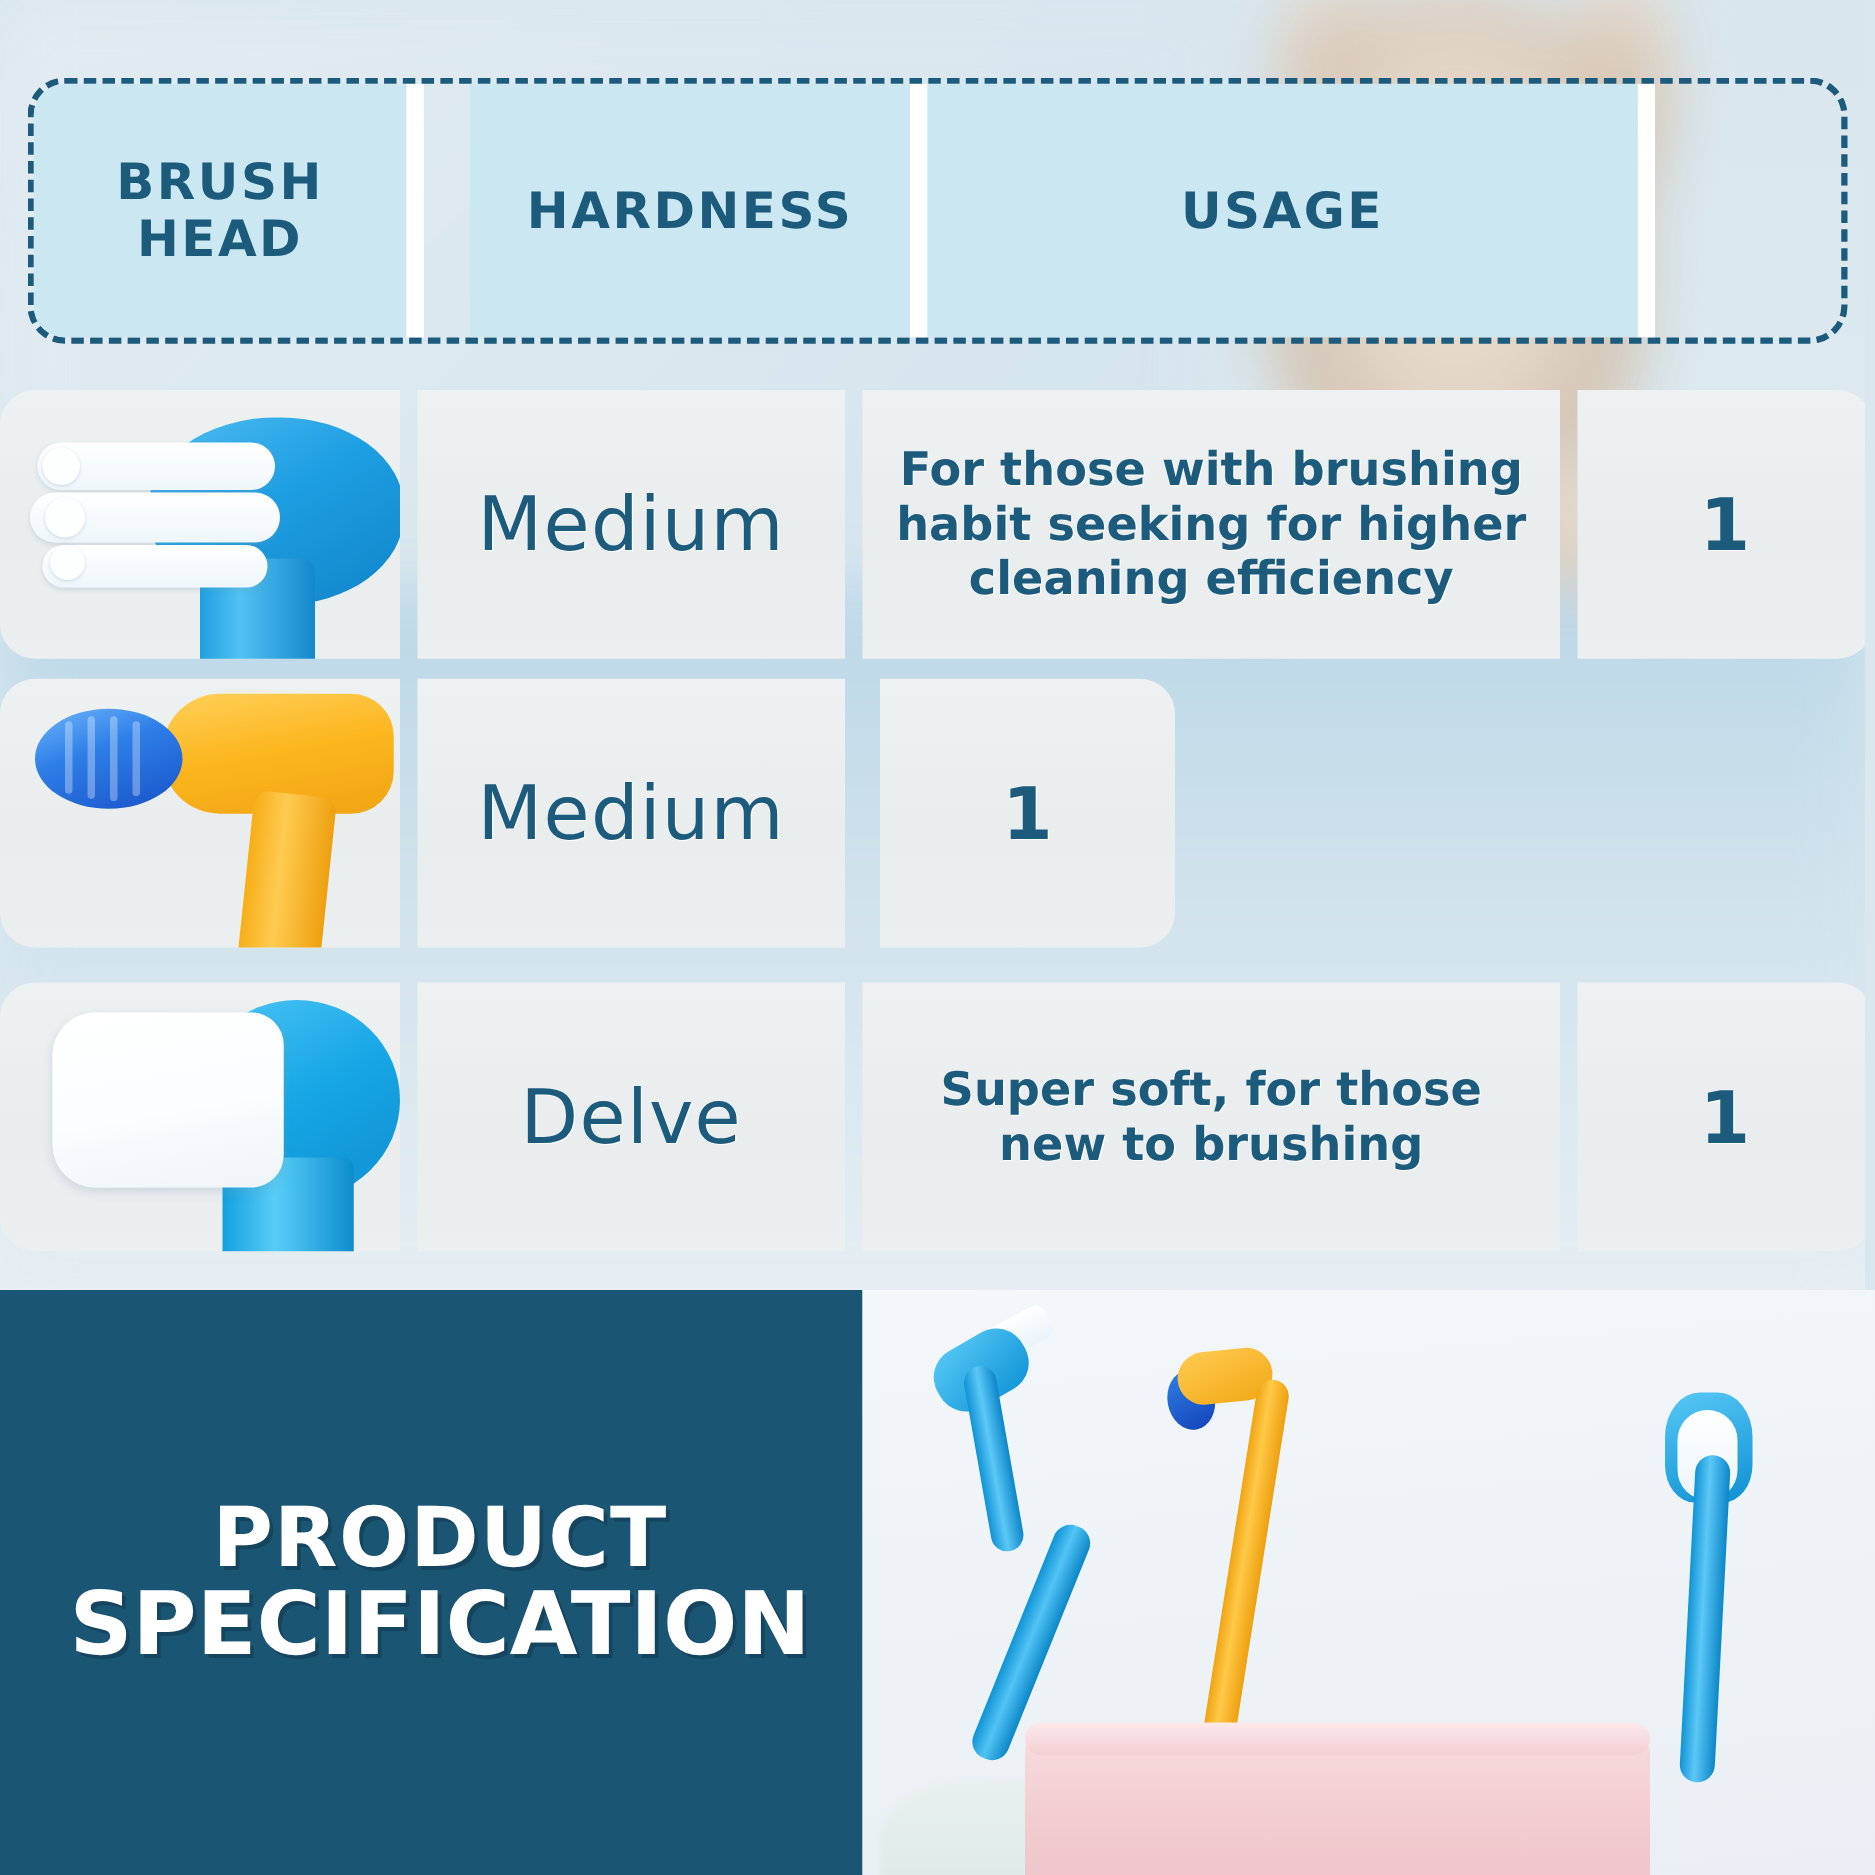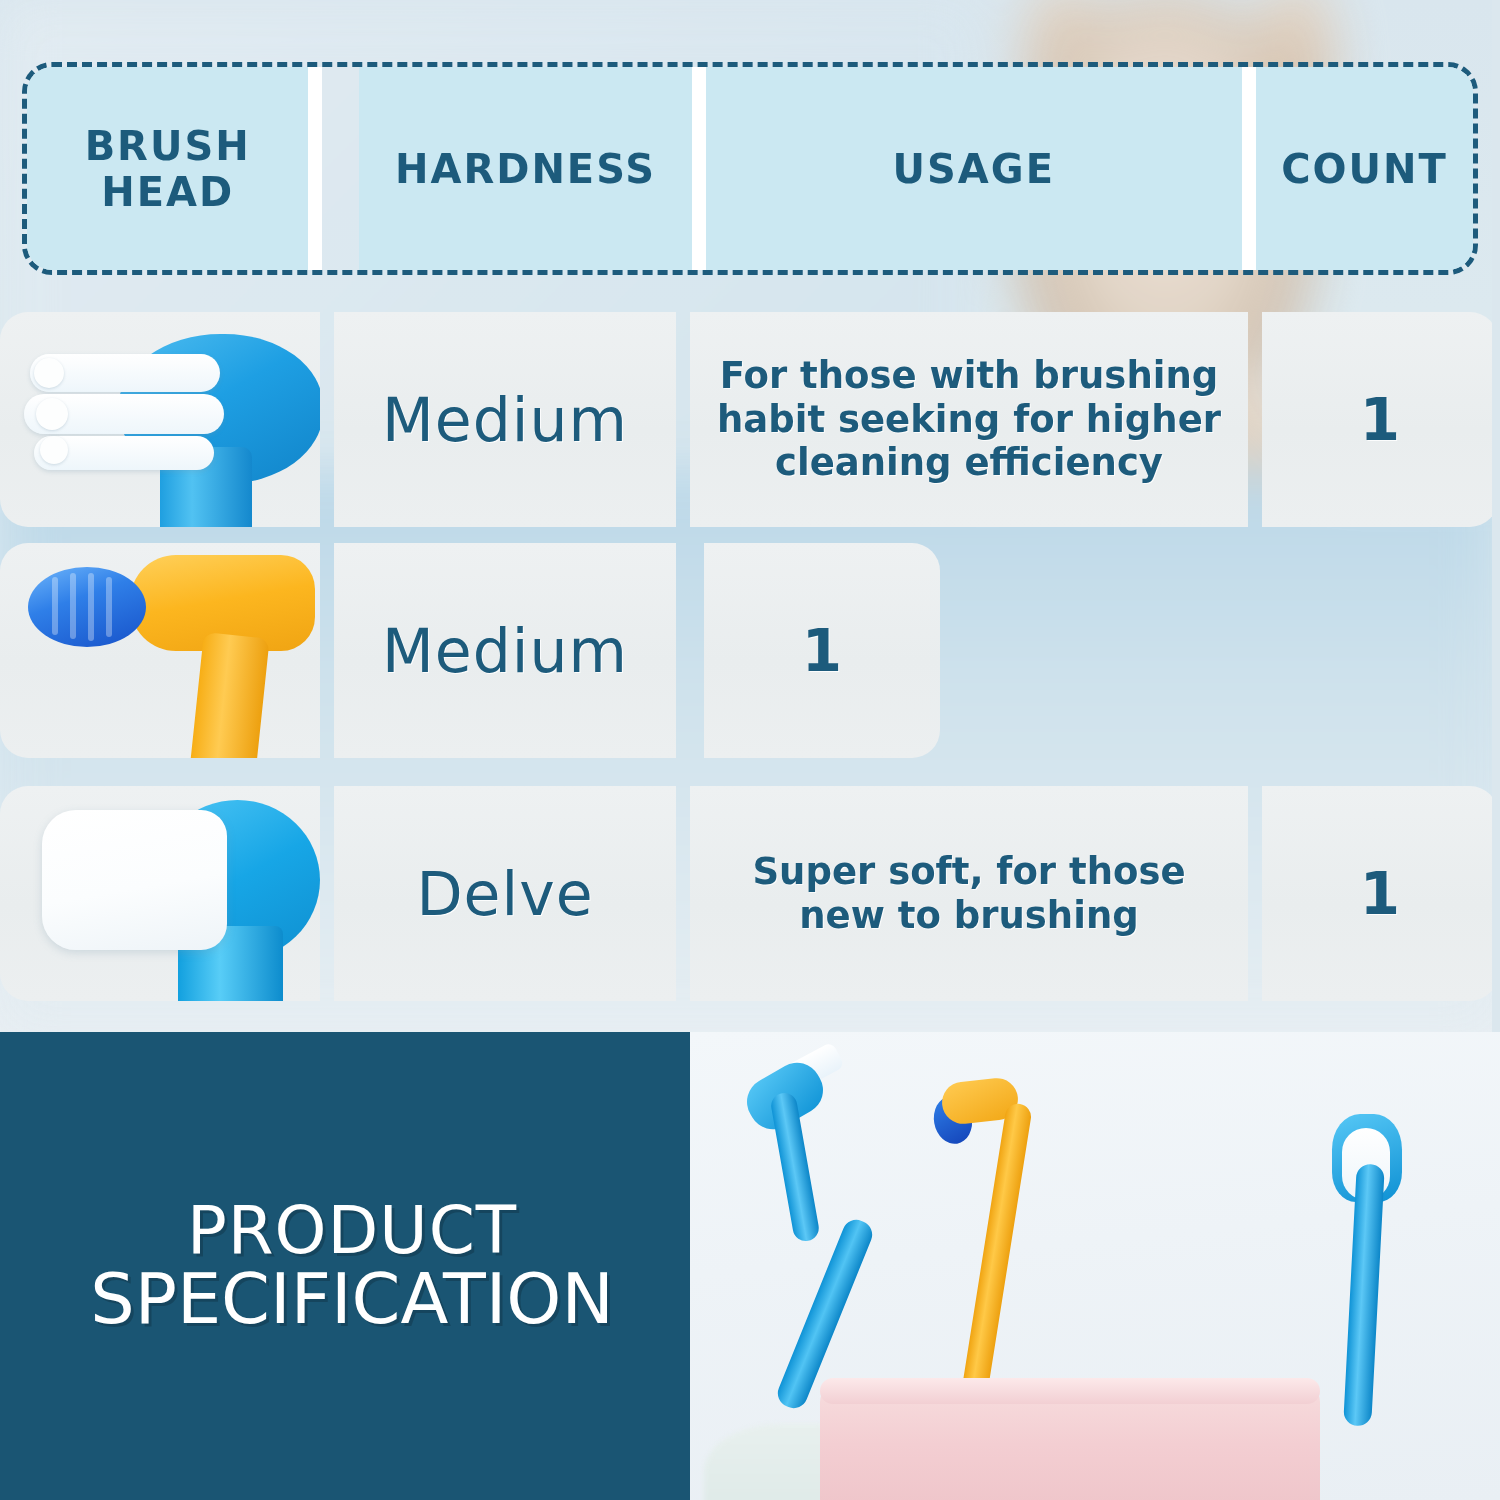--- a/index.html
+++ b/index.html
@@ -186,21 +186,21 @@
 
   
   #bottom-banner{
     position:absolute; left:0; top:1032px; width:690px; height:468px;
     background:#1a5573;
     display:flex; align-items:center; justify-content:center;
   }
   #banner-title{
     color:#ffffff;
     font-size:66px;
-    font-weight:normal;
+    font-weight:bold;
     line-height:1.02;
     letter-spacing:1px;
     text-align:center;
     text-shadow:3px 3px 0 rgba(0,0,0,.18);
     padding-left:14px;
   }
   #banner-title .l2{ font-size:70px; letter-spacing:0px; }
 
   
   #bottom-photo{
@@ -304,23 +304,20 @@
     </div>
     <div class="hgap"></div>
     <div class="hcell c2">
       <span>HARDNESS</span>
     </div>
     <div class="hgap"></div>
     <div class="hcell c3">
       <span>USAGE</span>
     </div>
     <div class="hgap"></div>
-    <div class="hcell c4">
-      <span>COUNT</span>
-    </div>
   </div>
 
   <div class="row" id="row-1">
     <div class="cell img">
       <div class="brush-stage">
         <div class="b1-head"></div>
         <div class="b1-handle"></div>
         <div class="b1-bristle b1-b1"></div>
         <div class="b1-bristle b1-b2"></div>
         <div class="b1-bristle b1-b3"></div>

